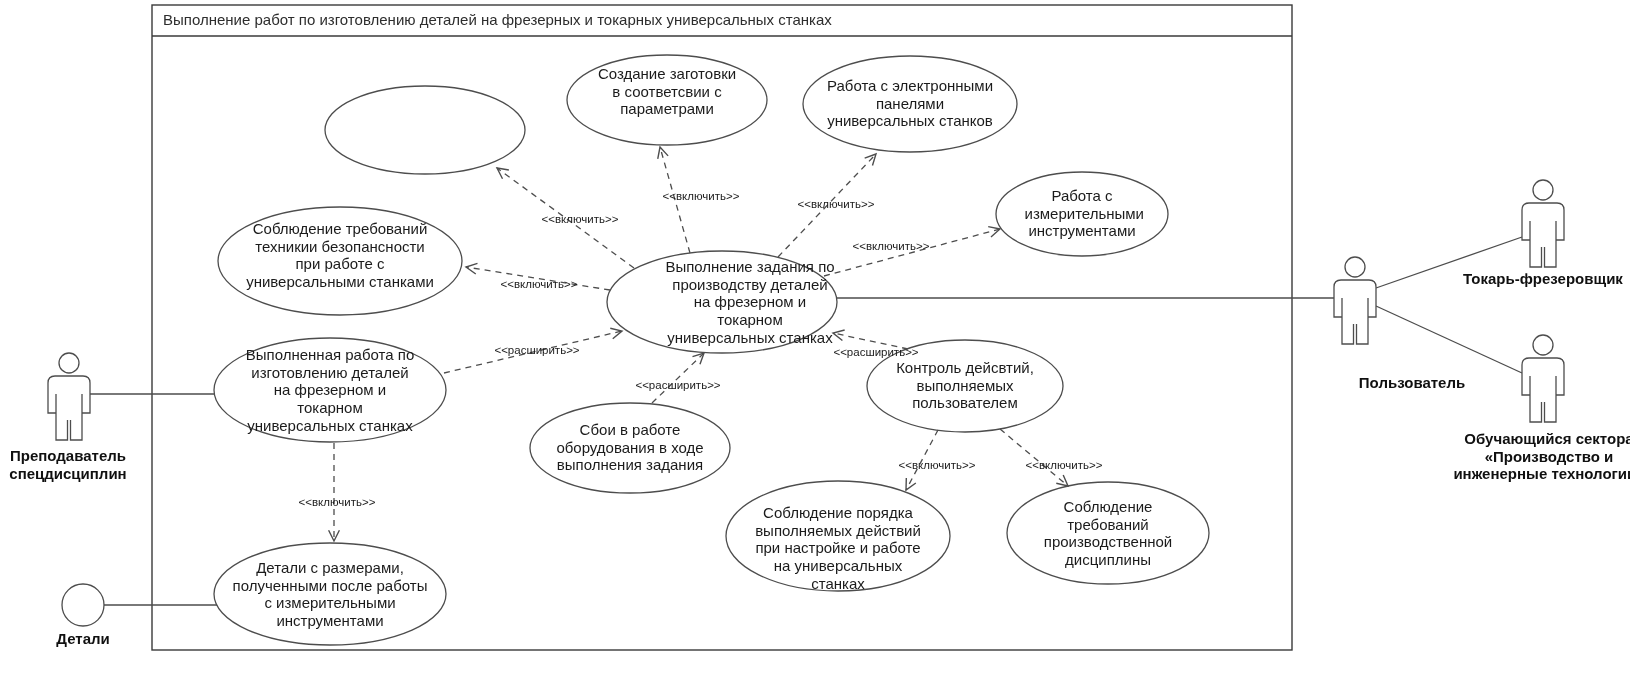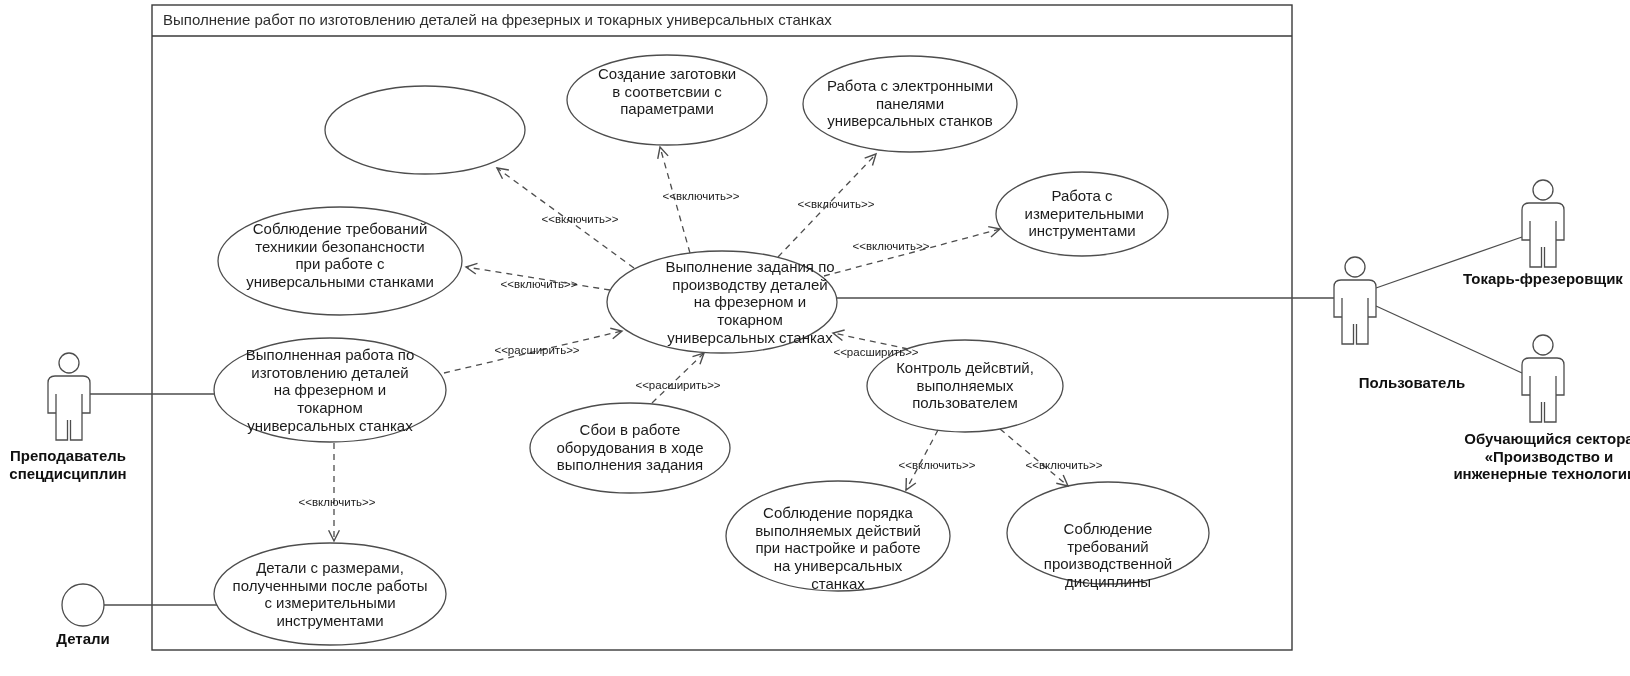--- a/index.html
+++ b/index.html
@@ -78,21 +78,21 @@
   <div class="uc" style="left:667px;top:92px;width:150px;">Создание заготовки в соответсвии с параметрами</div>
   <div class="uc" style="left:910px;top:104px;width:170px;">Работа с электронными панелями универсальных станков</div>
   <div class="uc" style="left:1082px;top:214px;width:115px;">Работа с измерительными инструментами</div>
   <div class="uc" style="left:340px;top:255px;width:195px;">Соблюдение требований техникии безопансности при работе с универсальными станками</div>
   <div class="uc" style="left:330px;top:594px;width:195px;">Детали с размерами, полученными после работы с измерительными инструментами</div>
   <div class="uc" style="left:330px;top:390px;width:175px;">Выполненная работа по изготовлению деталей на фрезерном и токарном универсальных станках</div>
   <div class="uc" style="left:750px;top:302px;width:175px;">Выполнение задания по производству деталей на фрезерном и токарном универсальных станках</div>
   <div class="uc" style="left:630px;top:448px;width:155px;">Сбои в работе оборудования в ходе выполнения задания</div>
   <div class="uc" style="left:965px;top:386px;width:140px;">Контроль дейсвтий, выполняемых пользователем</div>
   <div class="uc" style="left:838px;top:508px;width:185px;margin-top:40px;">Соблюдение порядка выполняемых действий при настройке и работе на универсальных станках</div>
-  <div class="uc" style="left:1108px;top:555px;width:170px;">Соблюдение требований производственной дисциплины</div>
+  <div class="uc" style="left:1108px;top:533px;width:170px;">Соблюдение требований производственной дисциплины</div>
 
   <div class="rel" style="left:580px;top:219px;">&lt;&lt;включить&gt;&gt;</div>
   <div class="rel" style="left:701px;top:196px;">&lt;&lt;включить&gt;&gt;</div>
   <div class="rel" style="left:836px;top:204px;">&lt;&lt;включить&gt;&gt;</div>
   <div class="rel" style="left:891px;top:246px;">&lt;&lt;включить&gt;&gt;</div>
   <div class="rel" style="left:539px;top:284px;">&lt;&lt;включить&gt;&gt;</div>
   <div class="rel" style="left:537px;top:350px;">&lt;&lt;расширить&gt;&gt;</div>
   <div class="rel" style="left:678px;top:385px;">&lt;&lt;расширить&gt;&gt;</div>
   <div class="rel" style="left:876px;top:352px;">&lt;&lt;расширить&gt;&gt;</div>
   <div class="rel" style="left:337px;top:502px;">&lt;&lt;включить&gt;&gt;</div>

